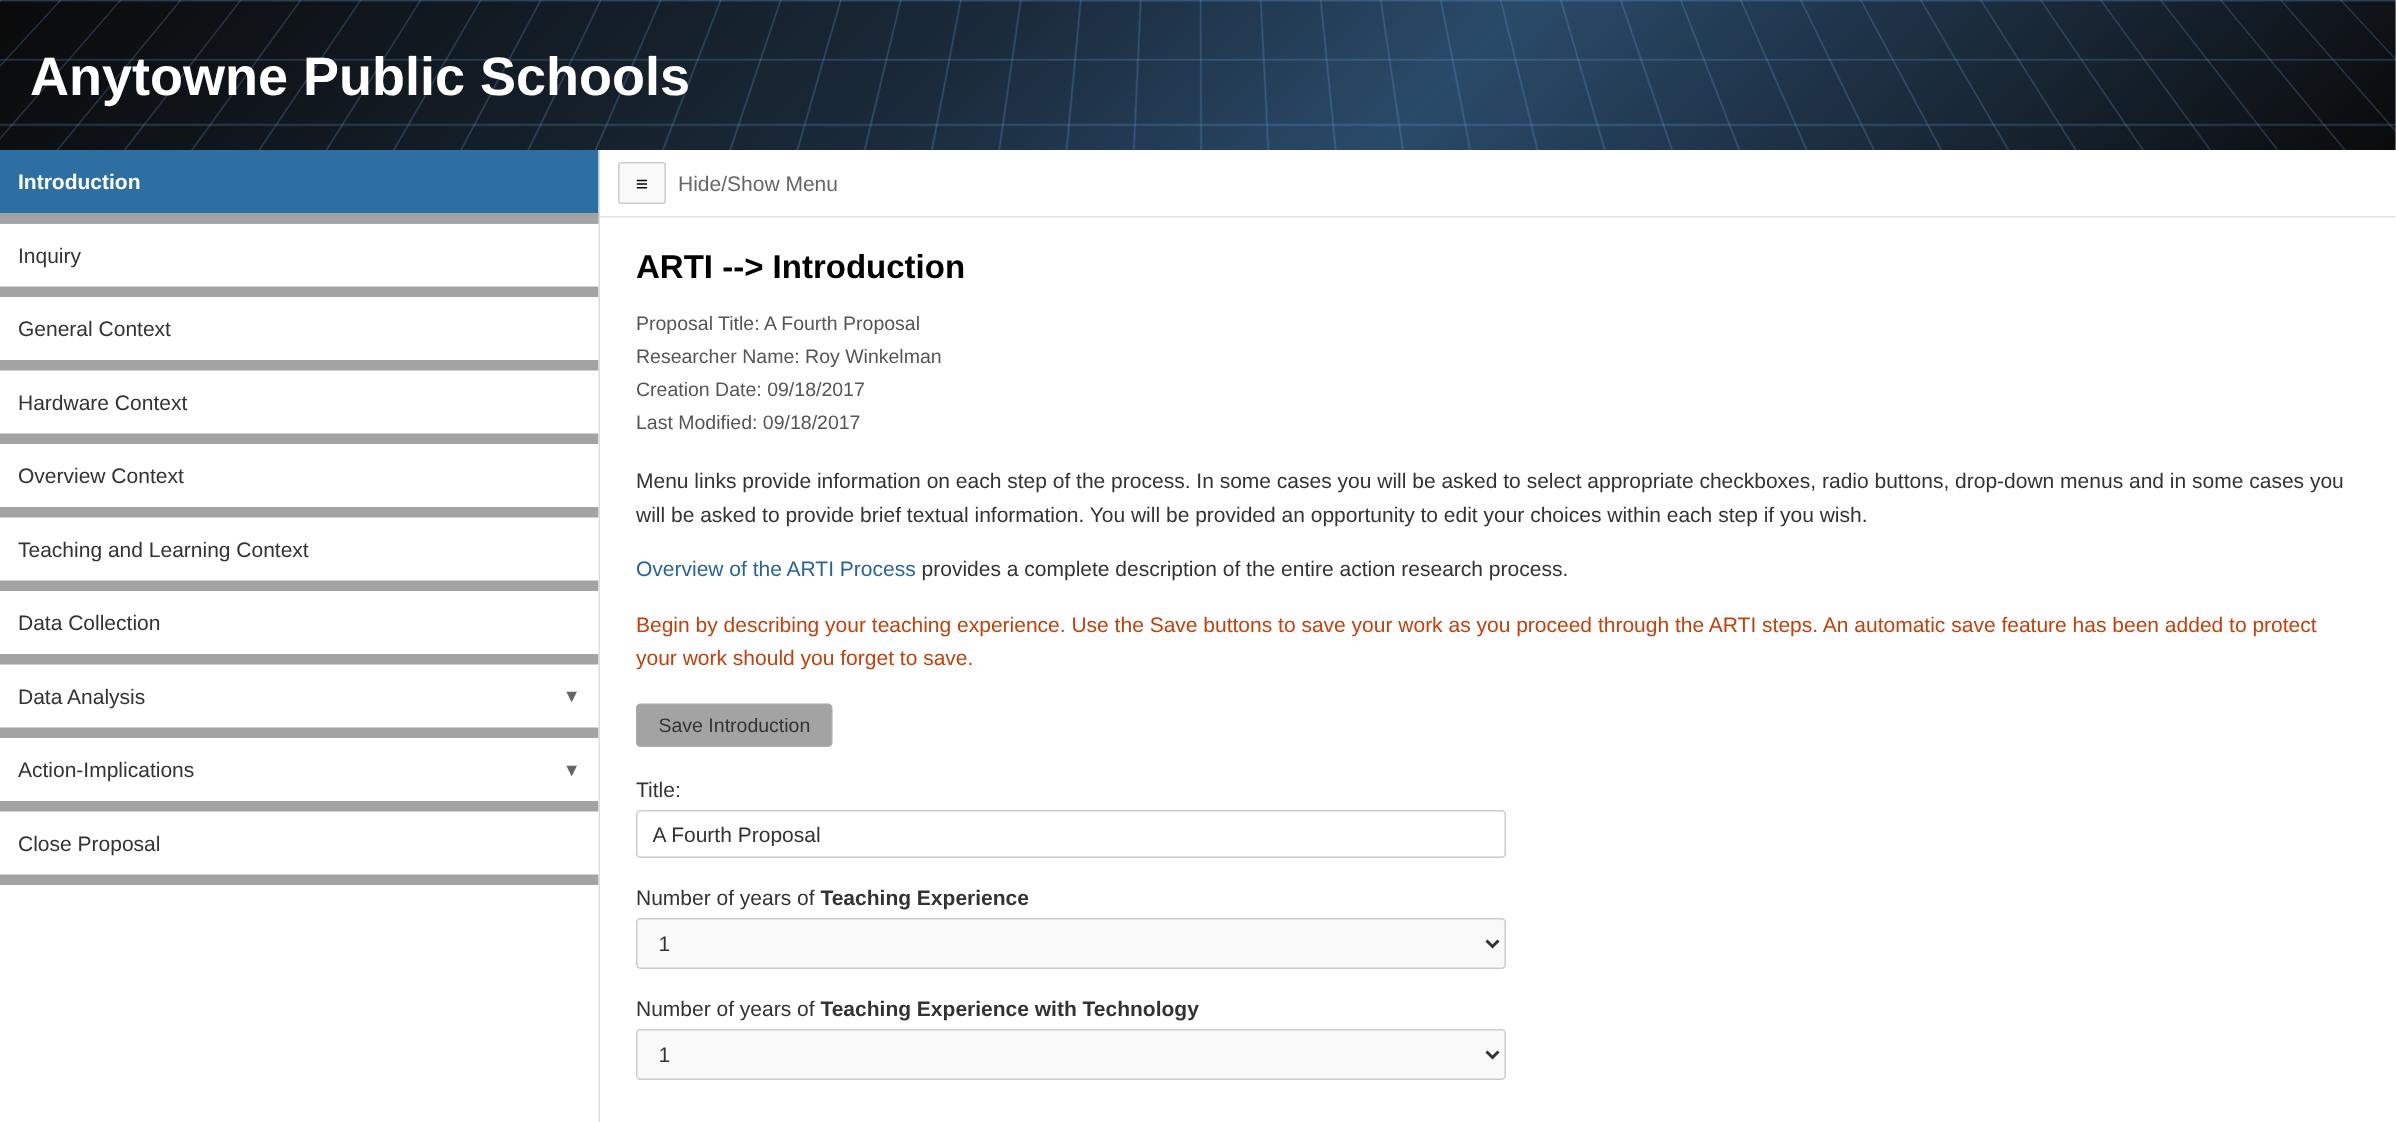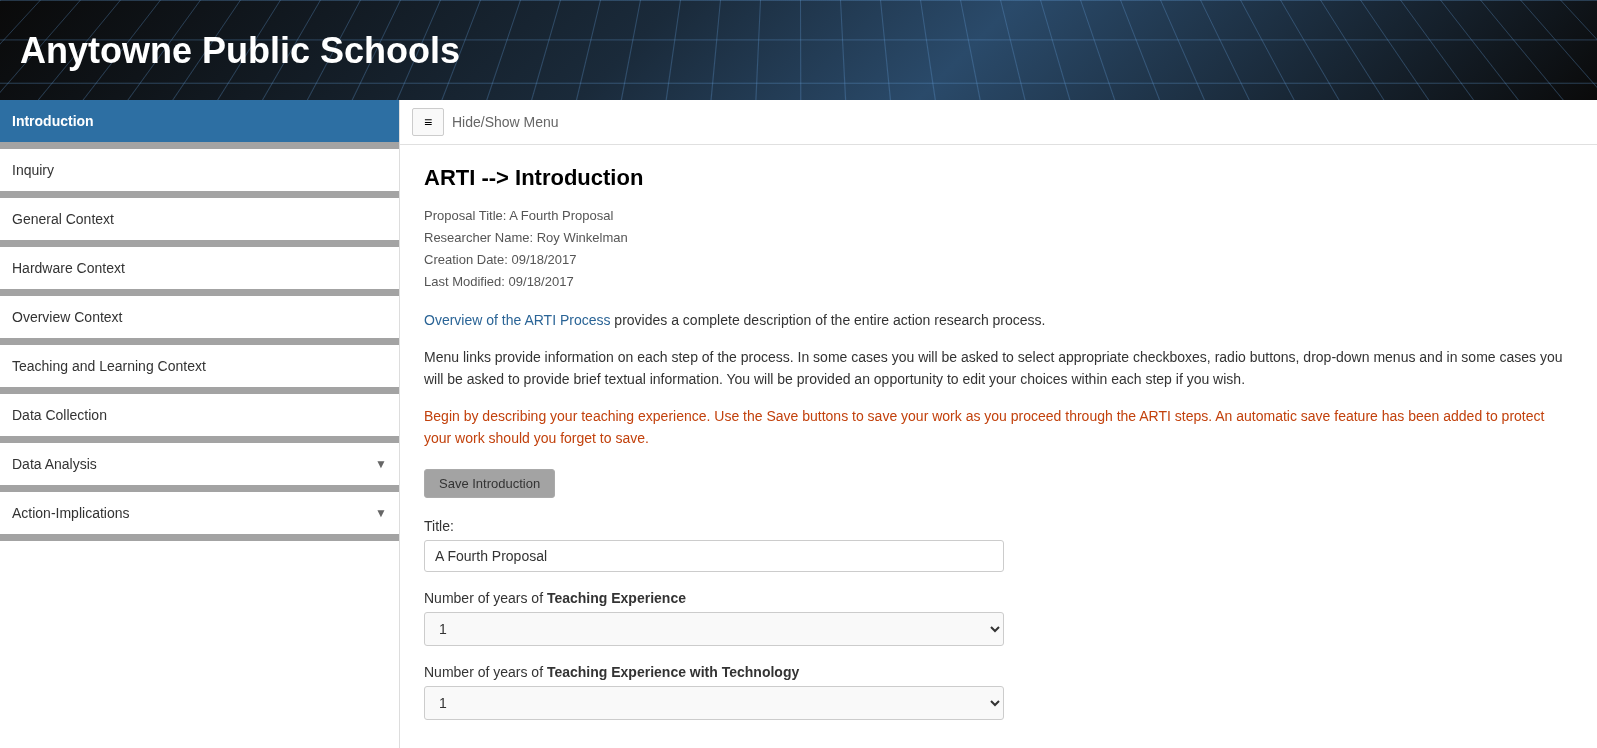--- a/index.html
+++ b/index.html
@@ -219,20 +219,23 @@
       <div class="sidebar-item">
         <span>Data Collection</span>
       </div>
       <div class="sidebar-item">
         <span>Data Analysis</span>
         <span class="arrow">▼</span>
       </div>
       <div class="sidebar-item">
         <span>Action-Implications</span>
         <span class="arrow">▼</span>
+      </div>
+      <div class="sidebar-item">
+        <span>Close Proposal</span>
       </div>
     </div>
 
   <div id="content">
 
     <div id="menu-bar">
       <button id="menu-toggle-btn">
         <span>≡</span>
       </button>
       <span id="menu-toggle-label">Hide/Show Menu</span>
@@ -254,25 +257,25 @@
         <div>
           <span>Creation Date:</span>
           <span>09/18/2017</span>
         </div>
         <div>
           <span>Last Modified:</span>
           <span>09/18/2017</span>
         </div>
       </div>
 
+      <p id="description-text">Menu links provide information on each step of the process. In some cases you will be asked to select appropriate checkboxes, radio buttons, drop-down menus and in some cases you will be asked to provide brief textual information. You will be provided an opportunity to edit your choices within each step if you wish.</p>
+
       <p style="margin-bottom:14px; line-height:1.6; font-size:14px;">
         <a id="overview-link" href="#">Overview of the ARTI Process</a><span> provides a complete description of the entire action research process.</span>
       </p>
-
-      <p id="description-text">Menu links provide information on each step of the process. In some cases you will be asked to select appropriate checkboxes, radio buttons, drop-down menus and in some cases you will be asked to provide brief textual information. You will be provided an opportunity to edit your choices within each step if you wish.</p>
 
       <p id="description-text2">Begin by describing your teaching experience. Use the Save buttons to save your work as you proceed through the ARTI steps. An automatic save feature has been added to protect your work should you forget to save.</p>
 
       <button id="save-intro-btn">Save Introduction</button>
 
       <div class="form-section">
         <label class="form-label">Title:</label>
         <input id="title-input" type="text" class="form-field" value="A Fourth Proposal" style="">
       </div>
 

